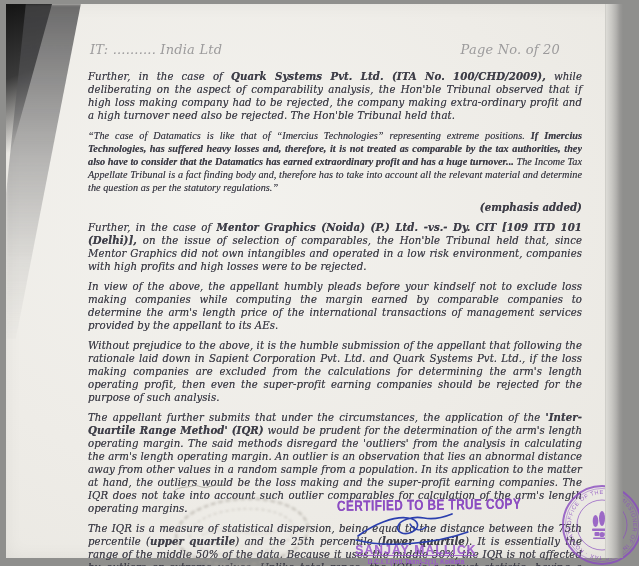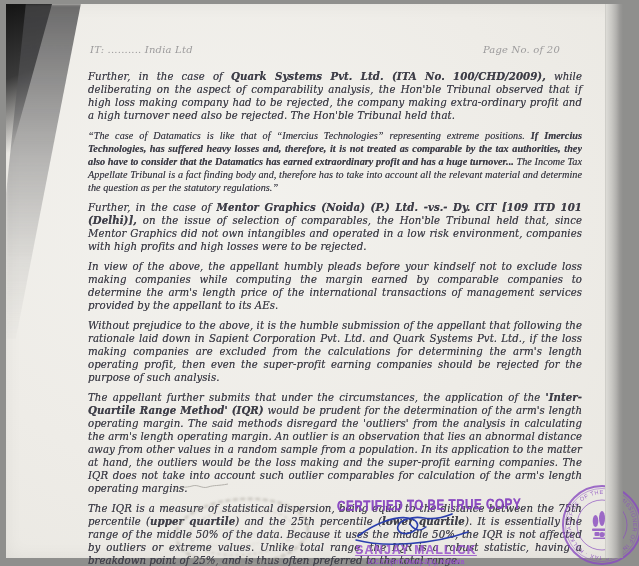--- a/index.html
+++ b/index.html
@@ -26,21 +26,21 @@
     background:linear-gradient(160deg,#141414 0%,#3a3a3a 45%,rgba(90,90,90,0) 90%);
     clip-path:polygon(0 0,100% 0,10% 100%,0 100%);
   }
   .curl-b{
     position:absolute;left:0;top:0;width:110px;height:345px;
     background:linear-gradient(to bottom,rgba(70,70,72,.78) 0%,rgba(110,110,112,.45) 45%,rgba(140,140,140,.18) 75%,rgba(150,150,150,0) 100%);
     clip-path:polygon(18% 0,68% 0,9% 97%,0 97%,0 55%);
     filter:blur(1.5px);
   }
   
-  .hdr{position:absolute;left:84px;top:42px;width:520px;font-style:italic;font-size:10px;line-height:8px;color:#8e8d8f;opacity:.85;letter-spacing:.2px;}
+  .hdr{position:absolute;left:84px;top:42px;width:520px;font-style:italic;font-size:13px;line-height:8px;color:#8e8d8f;opacity:.85;letter-spacing:.2px;}
   .hdr .pageno{position:absolute;right:50px;top:0;}
   
   .content{
     position:absolute;left:82px;top:66px;width:498px;
     font-style:italic;font-size:10.2px;line-height:13px;color:#3e3e48;
     text-align:justify;letter-spacing:.05px;
     text-shadow:0 0 .5px rgba(62,62,72,.75);
   }
   .content p{margin:0 4px 7px 0;}
   .quote{margin:1px 24px 5px 29px;font-family:Liberation Serif, serif;}
@@ -77,20 +77,21 @@
   <div class="curl-b"></div>
 
   <div class="hdr">
     <div>IT: .......... India Ltd</div>
     <div class="pageno">Page No. of 20</div>
   </div>
 
   <div class="content">
     <p><span>Further, in the case of </span><span class="b">Quark Systems Pvt. Ltd. (ITA No. 100/CHD/2009),</span><span> while deliberating on the aspect of comparability analysis, the Hon'ble Tribunal observed that if high loss making company had to be rejected, the company making extra-ordinary profit and a high turnover need also be rejected. The Hon'ble Tribunal held that.</span></p>
     <p class="quote"><span>“The case of Datamatics is like that of “Imercius Technologies” representing extreme positions. </span><span class="b">If Imercius Technologies, has suffered heavy losses and, therefore, it is not treated as comparable by the tax authorities, they also have to consider that the Datamatics has earned extraordinary profit and has a huge turnover...</span><span> The Income Tax Appellate Tribunal is a fact finding body and, therefore has to take into account all the relevant material and determine the question as per the statutory regulations.”</span></p>
+    <p class="emph"><span class="b">(emphasis added)</span></p>
     <p><span>Further, in the case of </span><span class="b">Mentor Graphics (Noida) (P.) Ltd. -vs.- Dy. CIT [109 ITD 101 (Delhi)],</span><span> on the issue of selection of comparables, the Hon'ble Tribunal held that, since Mentor Graphics did not own intangibles and operated in a low risk environment, companies with high profits and high losses were to be rejected.</span></p>
     <p><span class="u">In view of the above, the appellant humbly pleads before your kindself not to exclude loss making companies while computing the margin earned by comparable companies to determine the arm's length price of the international transactions of management services provided by the appellant to its AEs.</span></p>
     <p><span>Without prejudice to the above, it is the humble submission of the appellant that following the rationale laid down in Sapient Corporation Pvt. Ltd. and Quark Systems Pvt. Ltd., </span><span class="u">if the loss making companies are excluded from the calculations for determining the arm's length operating profit, then even the super-profit earning companies should be rejected for the purpose of such analysis.</span></p>
     <p><span>The appellant further submits that under the circumstances, the application of the </span><span class="b">'Inter-Quartile Range Method' (IQR)</span><span> would be prudent for the determination of the arm's length operating margin. The said methods disregard the 'outliers' from the analysis in calculating the arm's length operating margin. </span><span class="u">An outlier is an observation that lies an abnormal distance away from other values in a random sample from a population.</span><span> In its application to the matter at hand, the outliers would be the loss making and the super-profit earning companies. The IQR does not take into account such outlier comparables for calculation of the arm's length operating margins.</span></p>
     <p><span class="u">The IQR is a measure of statistical dispersion, being equal to the distance between the 75th percentile (</span><span class="b u">upper quartile</span><span class="u">) and the 25th percentile (</span><span class="b u">lower quartile</span><span class="u">).</span><span> It is essentially the range of the middle 50% of the data. Because it uses the middle 50%, the IQR is not affected by outliers or extreme values. Unlike total range, the IQR is a robust statistic, having a breakdown point of 25%, and is thus often preferred to the total range.</span></p>
 
   </div>
 
   <div class="stamps">
 

